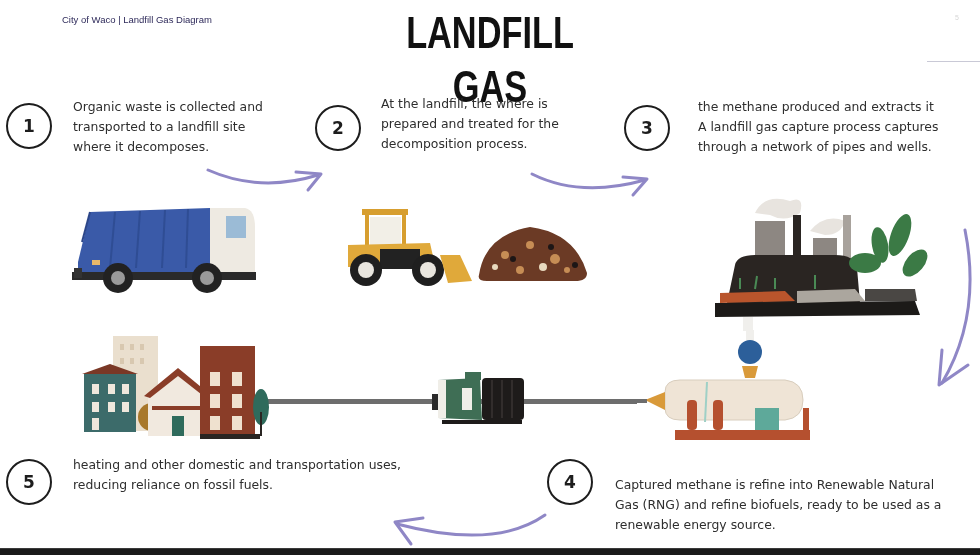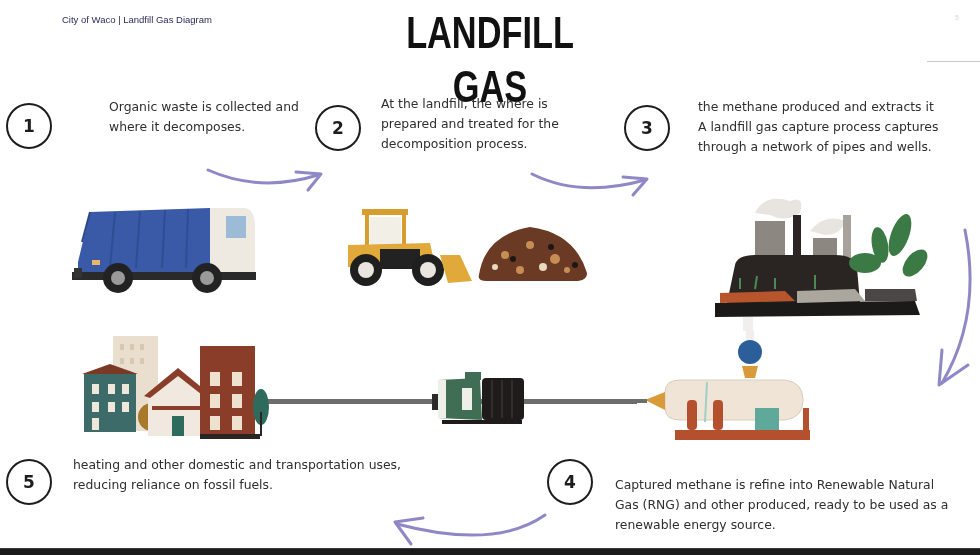--- a/index.html
+++ b/index.html
@@ -19,22 +19,23 @@
 <body>
 
 <div class="header-label">City of Waco | Landfill Gas Diagram</div>
 <div class="title">LANDFILL GAS</div>
 <div class="page-num">5</div>
 <div class="corner-line"></div>
 
 <div class="step-circle" style="left:6px;top:103px;">
     <span>1</span>
   </div>
-<div class="step-text" style="left:73px;top:97px;margin-left:36px;">
+<div class="step-text" style="left:73px;top:97px;">
   <div>Organic waste is collected and</div>
+  <div>transported to a landfill site</div>
   <div>where it decomposes.</div>
 </div>
 
 <div class="step-circle" style="left:315px;top:105px;">
     <span>2</span>
   </div>
 <div class="step-text" style="left:381px;top:94px;">
   <div>At the landfill, the where is</div>
   <div>prepared and treated for the</div>
   <div>decomposition process.</div>
@@ -47,21 +48,21 @@
   <div>the methane produced and extracts it</div>
   <div>A landfill gas capture process captures</div>
   <div>through a network of pipes and wells.</div>
 </div>
 
 <div class="step-circle" style="left:547px;top:459px;">
     <span>4</span>
   </div>
 <div class="step-text" style="left:615px;top:455px;margin-top:20px;">
   <div>Captured methane is refine into Renewable Natural</div>
-  <div>Gas (RNG) and other produced, ready to be used as a</div>
+  <div>Gas (RNG) and refine biofuels, ready to be used as a</div>
   <div>renewable energy source.</div>
 </div>
 
 <div class="step-circle" style="left:6px;top:459px;">
     <span>5</span>
   </div>
 <div class="step-text" style="left:73px;top:455px;">
   <div>heating and other domestic and transportation uses,</div>
   <div>reducing reliance on fossil fuels.</div>
 </div>

